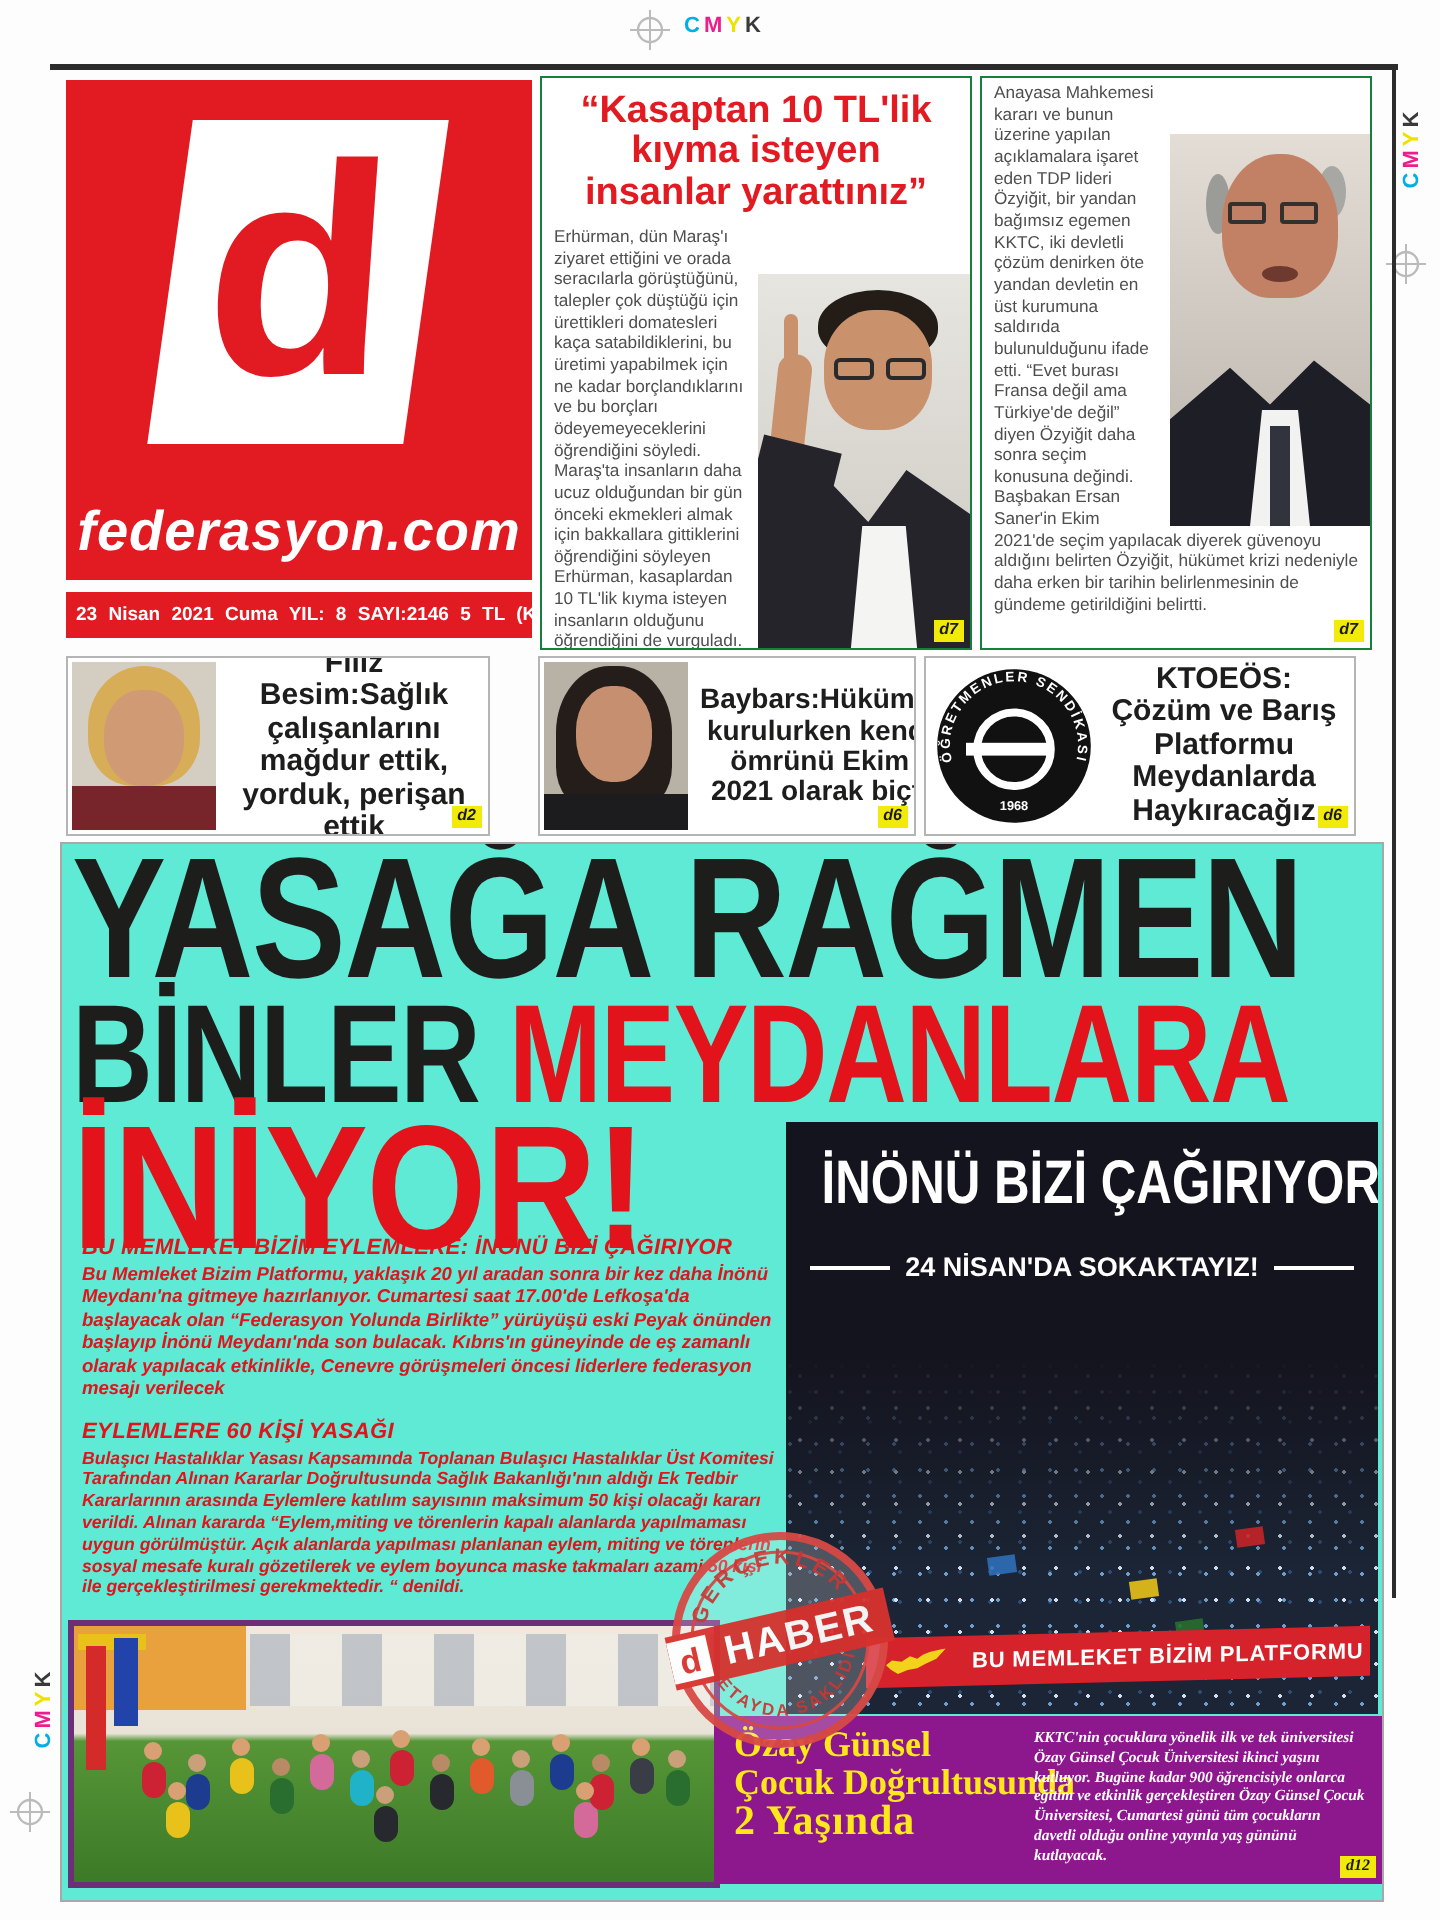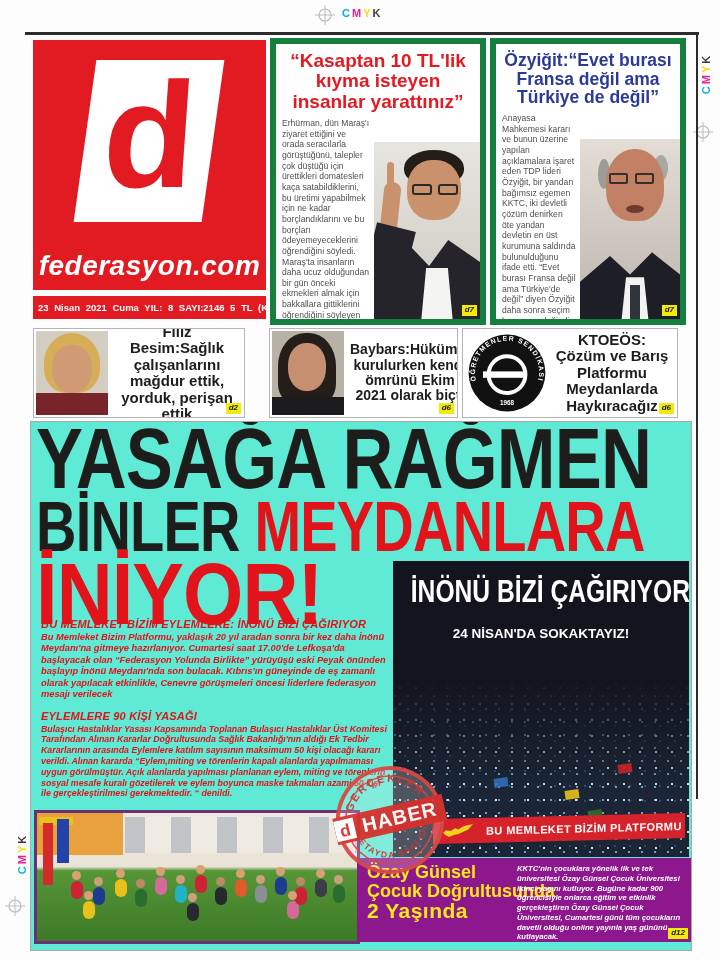--- a/index.html
+++ b/index.html
@@ -20,21 +20,21 @@
   .logo-box{position:absolute;left:52px;top:20px;width:128px;height:162px;background:#ffffff;
             transform:skewX(-8deg);display:flex;align-items:center;justify-content:center;}
   .logo-d{color:#e21b22;font-size:150px;font-weight:bold;line-height:1;transform:skewX(4deg);margin-top:-12px;}
   .tagline{position:absolute;left:0;right:0;top:190px;text-align:center;color:#fff;
            font-size:15px;font-weight:bold;letter-spacing:.2px;}
   .site{position:absolute;left:0;right:0;top:210px;text-align:center;color:#fff;
         font-size:28px;font-weight:bold;font-style:italic;letter-spacing:.5px;}
   .datebar{position:absolute;left:33px;top:296px;width:233px;height:23px;background:#e21b22;
            color:#fff;font-size:9.5px;font-weight:bold;line-height:23px;padding:0 5px;word-spacing:3px;white-space:nowrap;}
   
-  .abox{position:absolute;background:#fff;border:6px solid #15803d;overflow:hidden;}
+  .abox{position:absolute;background:#fff;border:1px solid #15803d;overflow:hidden;}
   .abox1{left:270px;top:38px;width:216px;height:287px;}
   .abox2{left:490px;top:38px;width:196px;height:287px;}
   .atitle{margin:0;padding:7px 6px 4px;text-align:center;font-weight:800;line-height:1.07;}
   .abox1 .atitle{color:#e21b22;font-size:19px;}
   .abox2 .atitle{color:#2b3a96;font-size:17.5px;}
   .abody{padding:2px 4px 0 6px;}
   .abody p{margin:0;font-size:8.6px;line-height:1.24;color:#4e4e4e;font-weight:500;}
   .photo-fl{float:right;position:relative;overflow:hidden;}
   .ph1{width:106px;height:192px;margin:24px -4px 0 4px;background:linear-gradient(180deg,#e7e5e0,#cac7bf);}
   .ph2{width:100px;height:196px;margin:26px -4px 0 4px;background:linear-gradient(180deg,#e3ddd6,#b9b2a9);}
@@ -86,21 +86,21 @@
   .hl2 .red{color:#e2131b;}
   .hl3{left:5px;top:128px;font-size:88px;line-height:1;transform:scale(0.88,1.0);color:#e2131b;letter-spacing:-1px;}
   .redcol{position:absolute;left:10px;top:196px;width:350px;color:#e2131b;}
   .redcol h4{margin:0 0 2px;font-size:11px;font-style:italic;font-weight:800;letter-spacing:.2px;}
   .redcol p{margin:0 0 9px;font-size:9.3px;line-height:1.23;font-weight:bold;font-style:italic;}
   
   .poster{position:absolute;left:362px;top:139px;width:296px;height:296px;background:#14141e;overflow:hidden;}
   .poster-title{margin-top:13px;text-align:center;color:#fff;font-size:28px;font-weight:800;
                 transform:scale(.88,1.1);transform-origin:center top;white-space:nowrap;}
   .poster-tag{text-align:right;padding-right:16px;color:#e5e5e5;font-size:8.5px;font-weight:bold;margin-top:3px;}
-  .poster-sub{display:flex;align-items:center;margin:20px 12px 0;color:#fff;flex-direction:column;}
+  .poster-sub{display:flex;align-items:center;margin:20px 12px 0;color:#fff;}
   .poster-sub .ln{flex:1;height:2px;background:#fff;}
   .poster-sub .tx{padding:0 8px;font-size:13.5px;font-weight:800;white-space:nowrap;}
   .crowd{position:absolute;left:0;right:0;bottom:0;height:178px;background-color:#1b2535;
     background-image:
       radial-gradient(2px 2px at 7px 9px,#cfe0ee 50%,transparent 52%),
       radial-gradient(2px 2px at 2px 4px,#6d9ecd 50%,transparent 52%),
       radial-gradient(2px 2px at 12px 2px,#2e4b72 50%,transparent 52%),
       radial-gradient(2px 2px at 4px 13px,#8fb3d8 50%,transparent 52%);
     background-size:16px 16px,13px 13px,15px 15px,11px 11px;}
   .crowd::before{content:"";position:absolute;inset:0;background:linear-gradient(180deg,#14141e 0%,rgba(20,20,30,.55) 30%,rgba(20,20,30,0) 60%);}
@@ -128,21 +128,21 @@
     198px 66px 0 #e05a2b,218px 72px 0 #8a8f96,238px 64px 0 #1d3c8f,258px 74px 0 #cc2233,
     278px 66px 0 #3a3d45,296px 72px 0 #2a6e2f,46px 88px 0 #e8c21a,150px 90px 0 #27292e,250px 88px 0 #d46a9a;}
   .heads{width:9px;height:9px;border-radius:50%;box-shadow:
     35px 58px 0 #d9a173,57px 64px 0 #caa07b,79px 56px 0 #d9a173,99px 66px 0 #b98a66,
     119px 54px 0 #d9a173,139px 62px 0 #caa07b,159px 52px 0 #d9a173,179px 64px 0 #b98a66,
     199px 56px 0 #d9a173,219px 62px 0 #caa07b,239px 54px 0 #d9a173,259px 64px 0 #b98a66,
     279px 56px 0 #d9a173,297px 62px 0 #caa07b,47px 78px 0 #d9a173,151px 80px 0 #caa07b,251px 78px 0 #d9a173;}
   
   .stamp{position:absolute;left:303px;top:342px;width:112px;height:112px;transform:rotate(-13deg);z-index:5;opacity:.95;}
   
-  .ad{position:absolute;left:326px;top:436px;width:334px;height:84px;background:#8d188d;overflow:hidden;}
+  .ad{position:absolute;left:326px;top:436px;width:334px;height:84px;background:#8d188d;overflow:hidden;font-family:Liberation Serif, serif;}
   .ad-t{position:absolute;left:10px;top:5px;color:#ffe81a;font-weight:800;line-height:1.04;}
   .ad-t .l1,.ad-t .l2{font-size:18px;} .ad-t .l3{font-size:21px;letter-spacing:.5px;}
   .ad-b{position:absolute;left:160px;right:8px;top:6px;color:#fff;font-size:7.7px;font-weight:bold;
         font-style:italic;line-height:1.27;}
 </style>
 </head>
 <body>
 
 <div class="canvas">
 
@@ -195,21 +195,20 @@
           <div class="p1-sleeve"></div>
         <div class="p1-suit"></div>
           <div class="p1-shirt"></div>
       </div>
       <p>Erhürman, dün Maraş'ı ziyaret ettiğini ve orada seracılarla görüştüğünü, talepler çok düştüğü için ürettikleri domatesleri kaça satabildiklerini, bu üretimi yapabilmek için ne kadar borçlandıklarını ve bu borçları ödeyemeyeceklerini öğrendiğini söyledi. Maraş'ta insanların daha ucuz olduğundan bir gün önceki ekmekleri almak için bakkallara gittiklerini öğrendiğini söyleyen Erhürman, kasaplardan 10 TL'lik kıyma isteyen insanların olduğunu öğrendiğini de vurguladı.</p>
     </div>
     <span class="badge">d7</span>
   </article>
 
   <article class="abox abox2">
-    <h2 class="atitle">Özyiğit:“Evet burası Fransa değil ama Türkiye de değil”</h2>
     <div class="abody">
       <div class="photo-fl ph2">
         <div class="p2-hairL"></div>
           <div class="p2-hairR"></div>
           <div class="p2-head"></div>
         <div class="p2-gl1"></div>
           <div class="p2-gl2"></div>
           <div class="p2-mouth"></div>
         <div class="p2-suit"></div>
           <div class="p2-shirt"></div>
@@ -259,21 +258,21 @@
   </article>
 
   <section class="mainbox">
     <div class="hl hl1">YASAĞA RAĞMEN</div>
     <div class="hl hl2"><span>BİNLER</span> <span class="red">MEYDANLARA</span></div>
     <div class="hl hl3">İNİYOR!</div>
 
     <div class="redcol">
       <h4>BU MEMLEKET BİZİM EYLEMLERE:  İNÖNÜ BİZİ ÇAĞIRIYOR</h4>
       <p>Bu Memleket Bizim Platformu, yaklaşık 20 yıl aradan sonra bir kez daha İnönü Meydanı'na gitmeye hazırlanıyor. Cumartesi saat 17.00'de Lefkoşa'da başlayacak olan “Federasyon Yolunda Birlikte” yürüyüşü eski Peyak önünden başlayıp İnönü Meydanı'nda son bulacak. Kıbrıs'ın güneyinde de eş zamanlı olarak yapılacak etkinlikle, Cenevre görüşmeleri öncesi liderlere federasyon mesajı verilecek</p>
-      <h4>EYLEMLERE 90 KİŞİ YASAĞI</h4>
+      <h4>EYLEMLERE 60 KİŞİ YASAĞI</h4>
       <p style="font-size:8.8px;">Bulaşıcı Hastalıklar Yasası Kapsamında Toplanan Bulaşıcı Hastalıklar Üst Komitesi Tarafından Alınan Kararlar Doğrultusunda Sağlık Bakanlığı'nın aldığı Ek Tedbir Kararlarının arasında Eylemlere katılım sayısının maksimum 50 kişi olacağı kararı verildi.  Alınan kararda “Eylem,miting ve törenlerin kapalı alanlarda yapılmaması uygun görülmüştür.  Açık alanlarda yapılması planlanan eylem, miting ve törenlerin sosyal mesafe kuralı gözetilerek ve eylem boyunca maske takmaları azami 50 kişi ile gerçekleştirilmesi gerekmektedir. “ denildi.</p>
     </div>
 
     <div class="poster">
       <div class="poster-title">İNÖNÜ BİZİ ÇAĞIRIYOR</div>
       <div class="poster-sub">
         <span class="ln"></span>
         <span class="tx">24 NİSAN'DA SOKAKTAYIZ!</span>
         <span class="ln"></span>
       </div>

